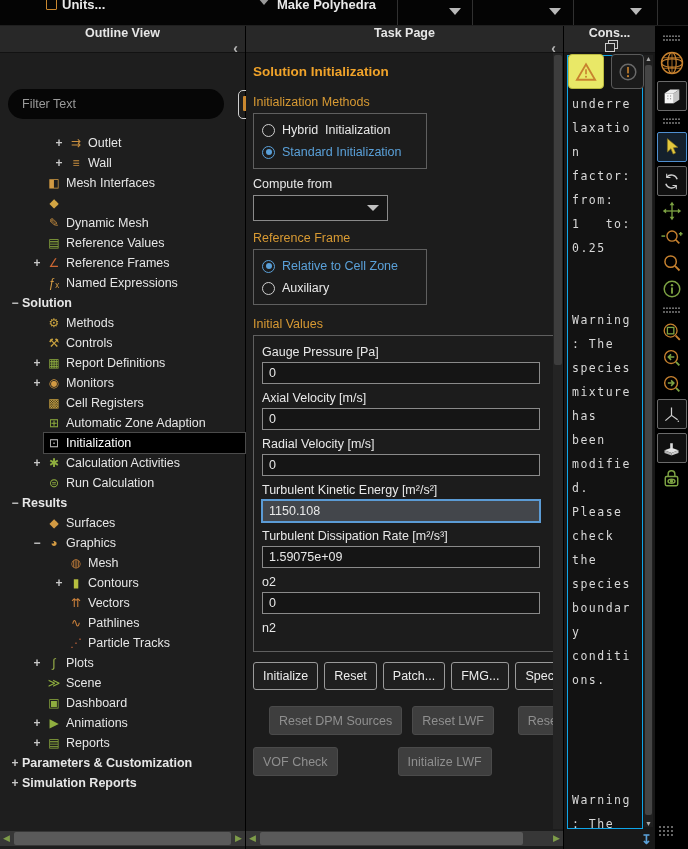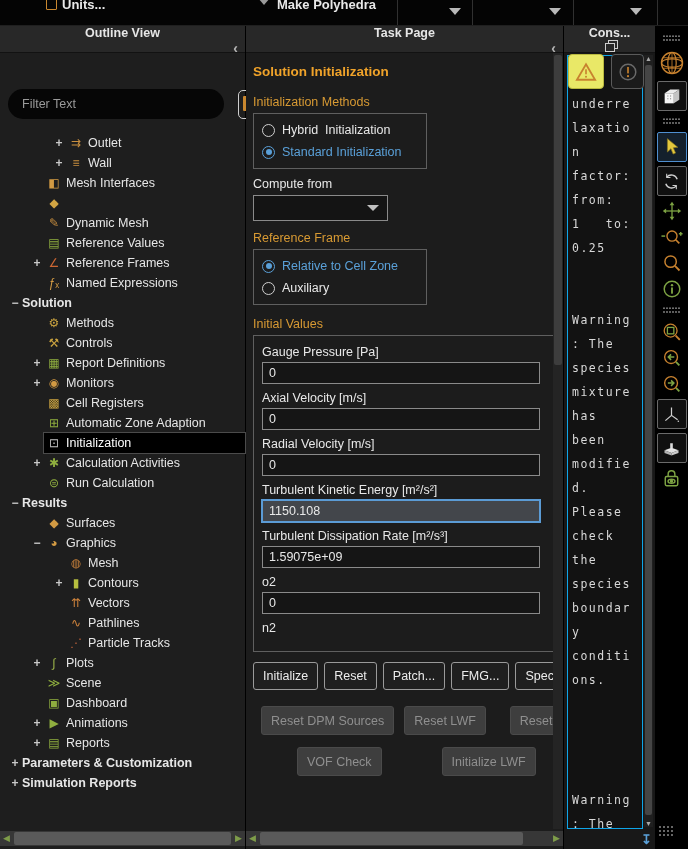--- a/index.html
+++ b/index.html
@@ -400,25 +400,25 @@
         <div class="fldlabel">n2</div>
       </div>
     <div id="btn-row">
         <div class="btn">Initialize</div>
         <div class="btn">Reset</div>
         <div class="btn">Patch...</div>
         <div class="btn">FMG...</div>
         <div class="btn">Species</div>
       </div>
     <div class="disrow" id="dis-row1">
-        <div class="dbtn" style="margin-left: 8px;">Reset DPM Sources</div>
+        <div class="dbtn" style="margin-left: 16px;">Reset DPM Sources</div>
         <div class="dbtn" style="margin-left: 10px;">Reset LWF</div>
         <div class="dbtn" style="margin-left: 24px;">Reset Statistics</div>
       </div>
-    <div class="disrow" id="dis-row2" style="margin-top:12px;margin-left:44px;">
+    <div class="disrow" id="dis-row2" style="margin-top:12px;">
         <div class="dbtn" style="margin-left: 0px;">VOF Check</div>
         <div class="dbtn" style="margin-left: 60px;">Initialize LWF</div>
       </div>
   </div>
   <div id="task-vscroll">
     <div id="task-vthumb"></div>
   </div>
   <div class="hscroll" style="left:0;width:317px;">
     <span class="harrow" style="left:3px;">◀</span>
     <div class="hthumb" style="left:14px;right:40px;"></div>

